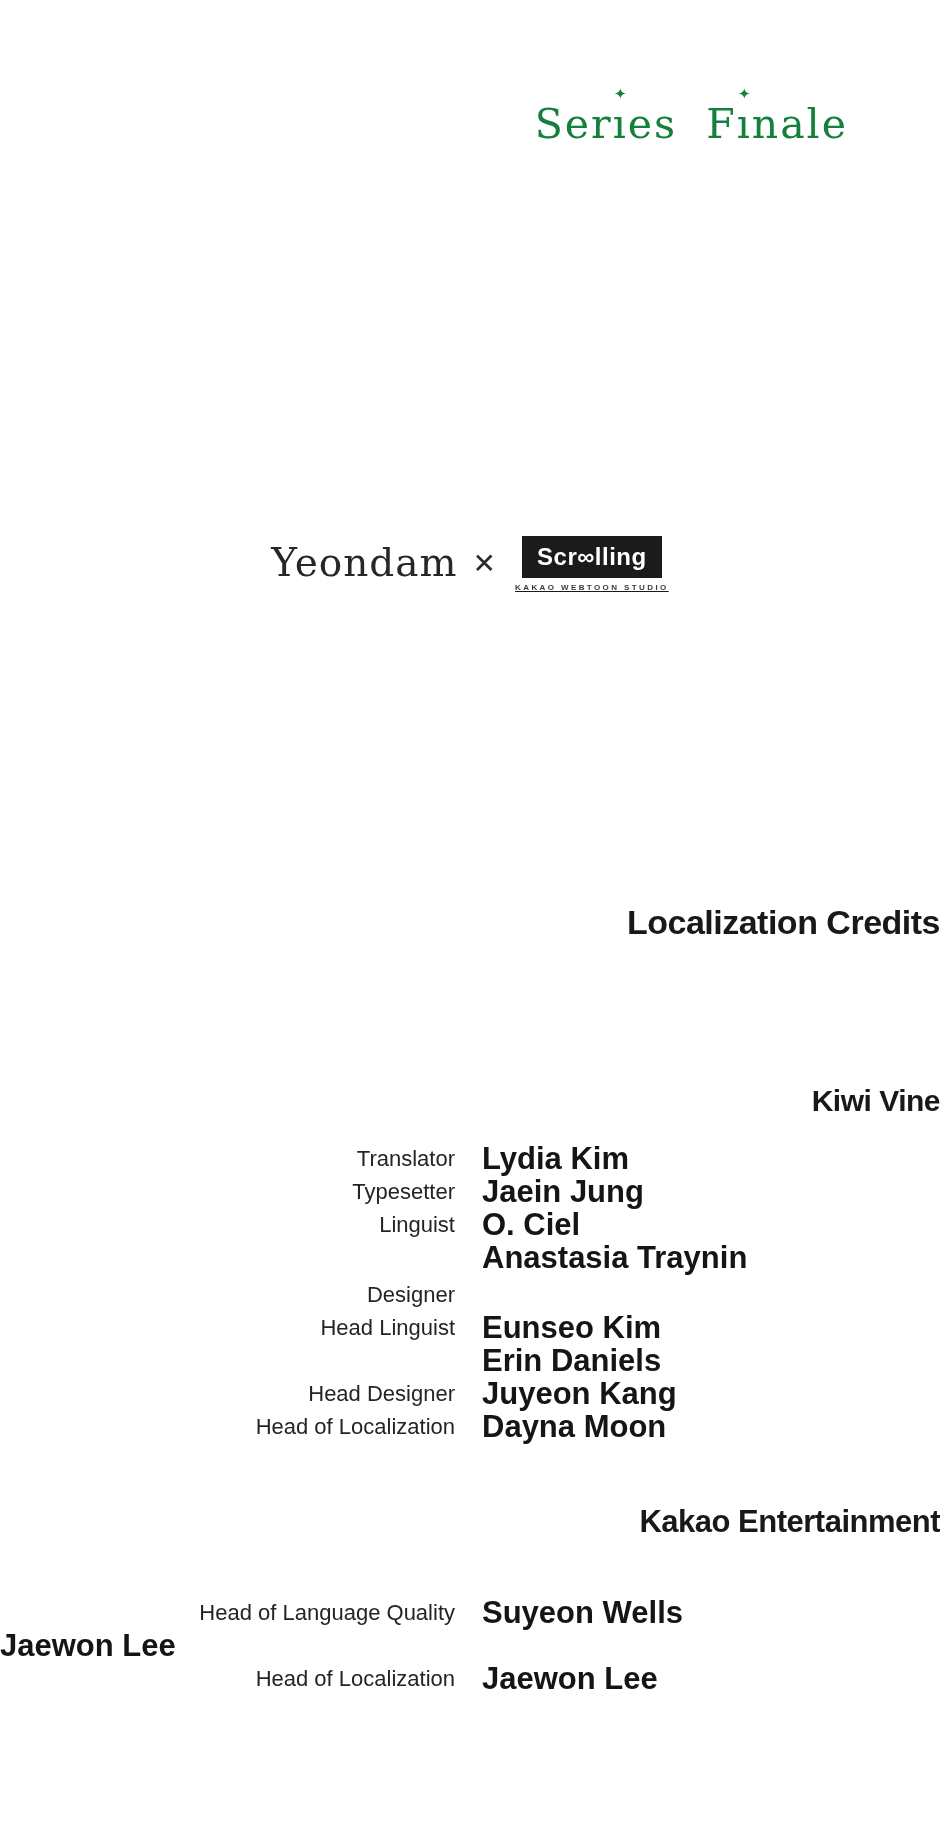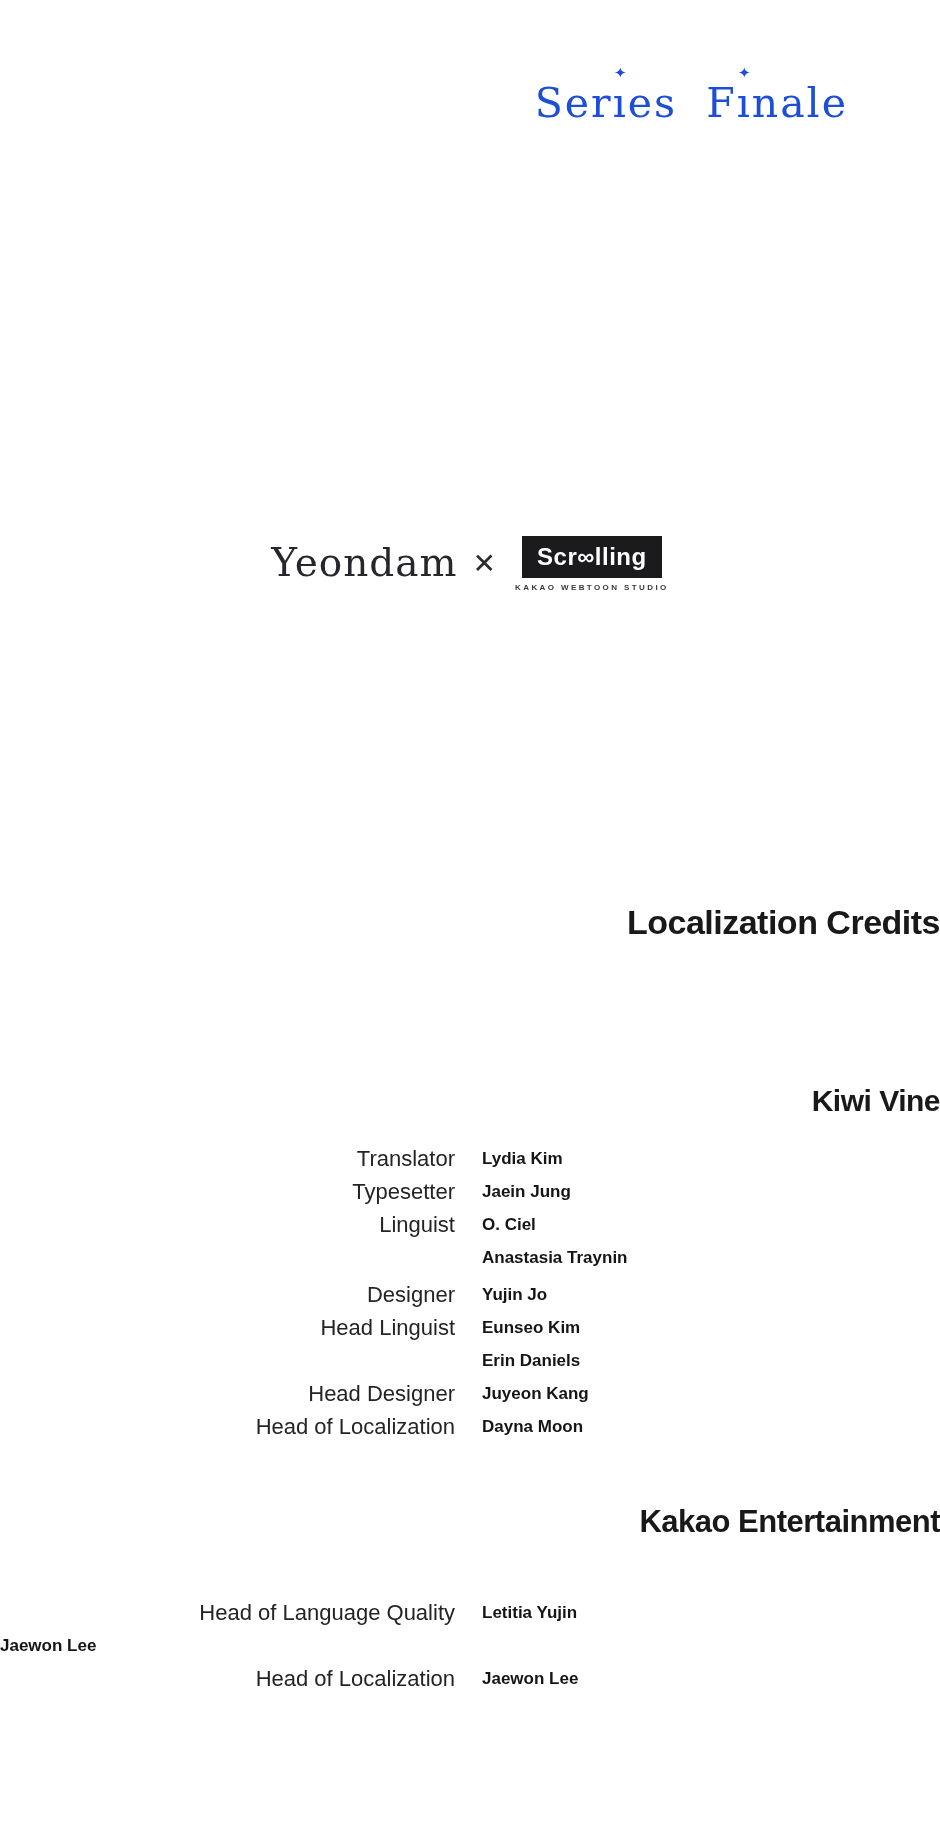--- a/index.html
+++ b/index.html
@@ -8,23 +8,23 @@
     background:#ffffff;
     font-family:"Liberation Sans", sans-serif;
     position:relative;
     overflow:hidden;
     color:#1a1a1a;
   }
   .canvas { position:absolute; inset:0; width:940px; height:1836px; background:#ffffff; }
 
   
   .series-finale {
-    position:absolute; top:79px; right:92px;
+    position:absolute; top:100px; right:92px;
     font-family:"DejaVu Serif", serif;
-    font-size:41px; color:#1d4ed8;
+    font-size:41px; color:#15803d;
     letter-spacing:2px; word-spacing:14px;
     white-space:nowrap;
   }
   .si { position:relative; display:inline-block; }
   .si .st {
     position:absolute; left:50%; top:-13px;
     transform:translateX(-50%);
     font-size:15px; letter-spacing:0; line-height:1;
   }
 
@@ -36,21 +36,21 @@
   .yeondam {
     font-family:"DejaVu Serif", serif;
     font-weight:normal; font-size:39px; line-height:50px;
     color:#27272b; letter-spacing:1px;
     margin-top:2px;
   }
   .x-sep {
     font-size:28px; line-height:28px; color:#2b2b2b;
     margin:14px 13px 0 15px; font-weight:400;
   }
-  .scr-block { display:flex; flex-direction:column; align-items:center; margin-left:6px; }
+  .scr-block { display:flex; flex-direction:column; align-items:center; margin-left:6px;text-decoration:underline; }
   .scr-box {
     background:#1b1b1d; color:#ffffff;
     font-weight:bold; font-size:24px; line-height:24px;
     padding:9px 15px 9px 15px; letter-spacing:0.5px;
     white-space:nowrap;
   }
   .scr-caption {
     margin-top:5px;
     font-size:8px; font-weight:bold; letter-spacing:2.4px;
     color:#3a3a3e; white-space:nowrap;text-align:center;
@@ -69,21 +69,21 @@
   .crow {
     display:grid; grid-template-columns:455px 1fr;
     column-gap:27px; height:33px;
   }
   .crow-gap { height:4px; }
   .crole {
     text-align:right; font-size:22px; line-height:33px;
     color:#242424; font-weight:400; white-space:nowrap;
   }
   .cname {
-    text-align:left; font-size:17px; line-height:33px;
+    text-align:left; font-size:31px; line-height:33px;
     color:#151515; font-weight:bold; white-space:nowrap;
   }
 </style>
 </head>
 <body>
 
 <div class="canvas">
 
   <div class="series-finale"><span>Ser</span><span class="si"><span>ı</span><span class="st">✦</span></span><span>es</span><span> </span><span>F</span><span class="si"><span>ı</span><span class="st">✦</span></span><span>nale</span></div>
 
@@ -113,21 +113,20 @@
       <span class="crole">Linguist</span>
       <span class="cname">O. Ciel</span>
     </div>
     <div class="crow">
       <span class="crole"></span>
       <span class="cname">Anastasia Traynin</span>
     </div>
     <div class="crow-gap"></div>
     <div class="crow">
       <span class="crole">Designer</span>
-      <span class="cname">Yujin Jo</span>
     </div>
     <div class="crow">
       <span class="crole">Head Linguist</span>
       <span class="cname">Eunseo Kim</span>
     </div>
     <div class="crow">
       <span class="crole"></span>
       <span class="cname">Erin Daniels</span>
     </div>
     <div class="crow">
@@ -138,21 +137,21 @@
       <span class="crole">Head of Localization</span>
       <span class="cname">Dayna Moon</span>
     </div>
   </div>
 
   <div class="heading kakao-title">Kakao Entertainment</div>
 
   <div class="ctable ctable-2">
     <div class="crow">
       <span class="crole">Head of Language Quality</span>
-      <span class="cname">Letitia Yujin</span>
+      <span class="cname">Suyeon Wells</span>
     </div>
     <div class="crow">
       <span class="cname">Jaewon Lee</span>
     </div>
     <div class="crow">
       <span class="crole">Head of Localization</span>
       <span class="cname">Jaewon Lee</span>
     </div>
   </div>
 

